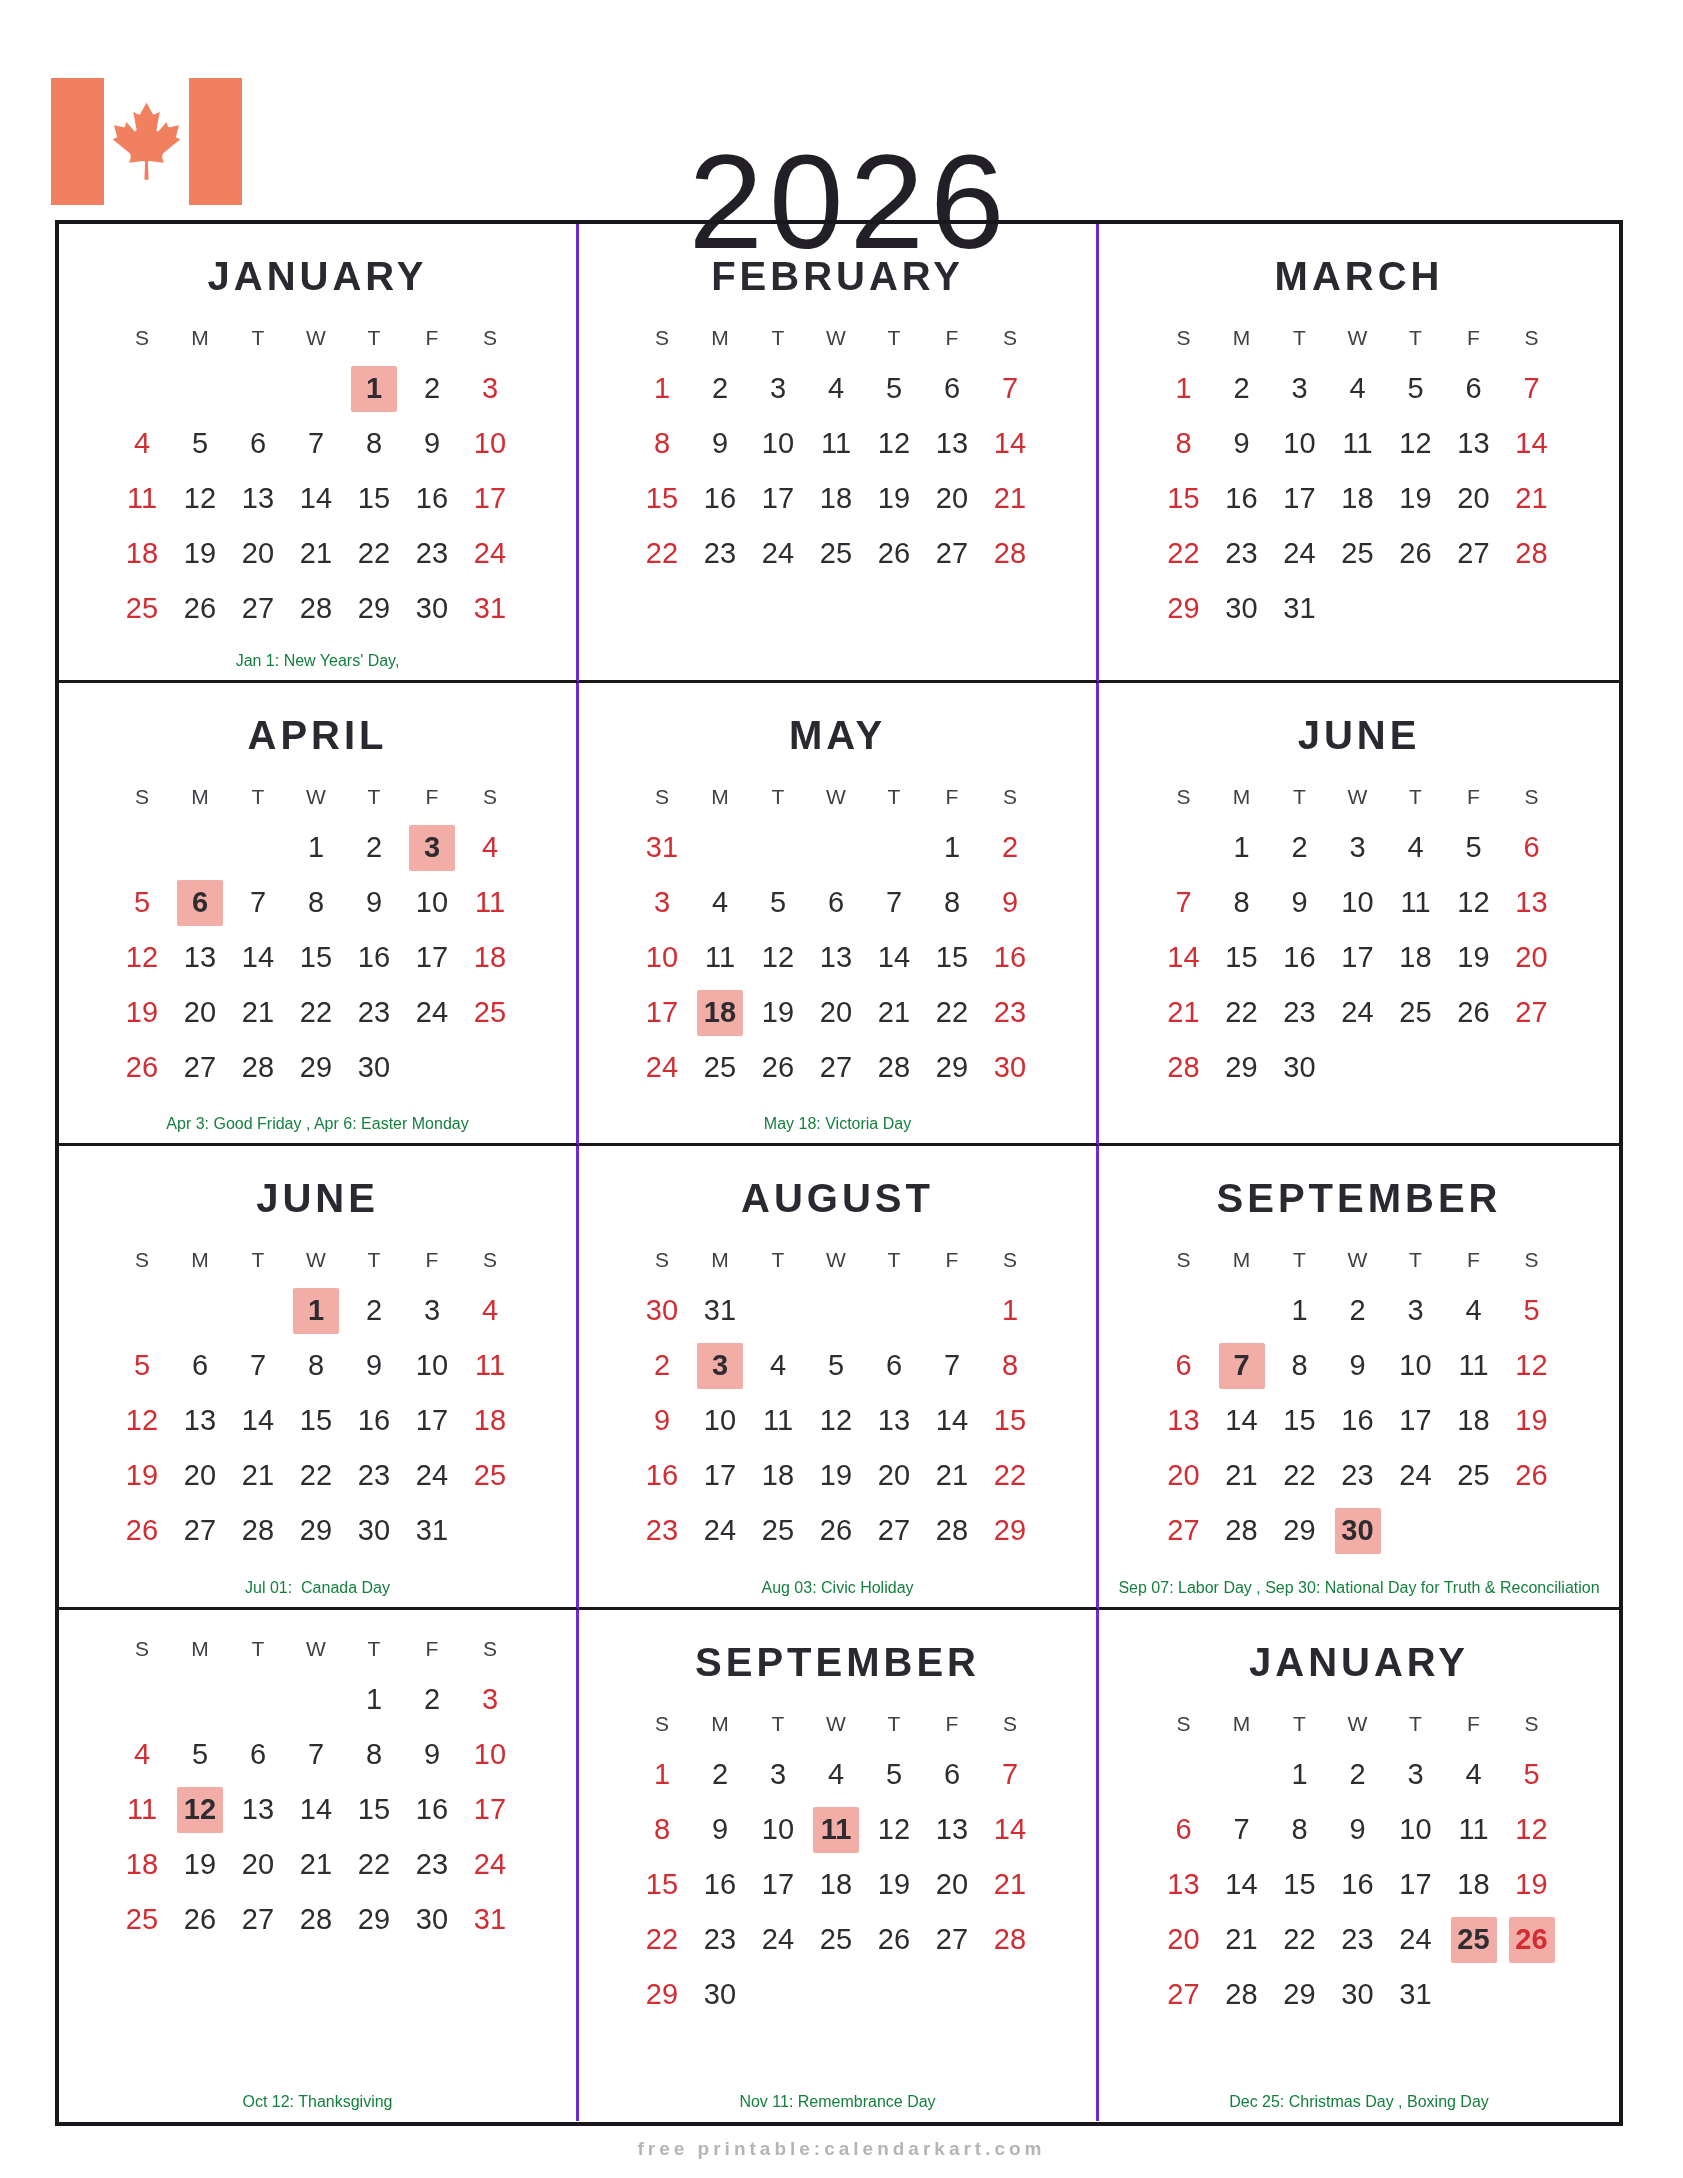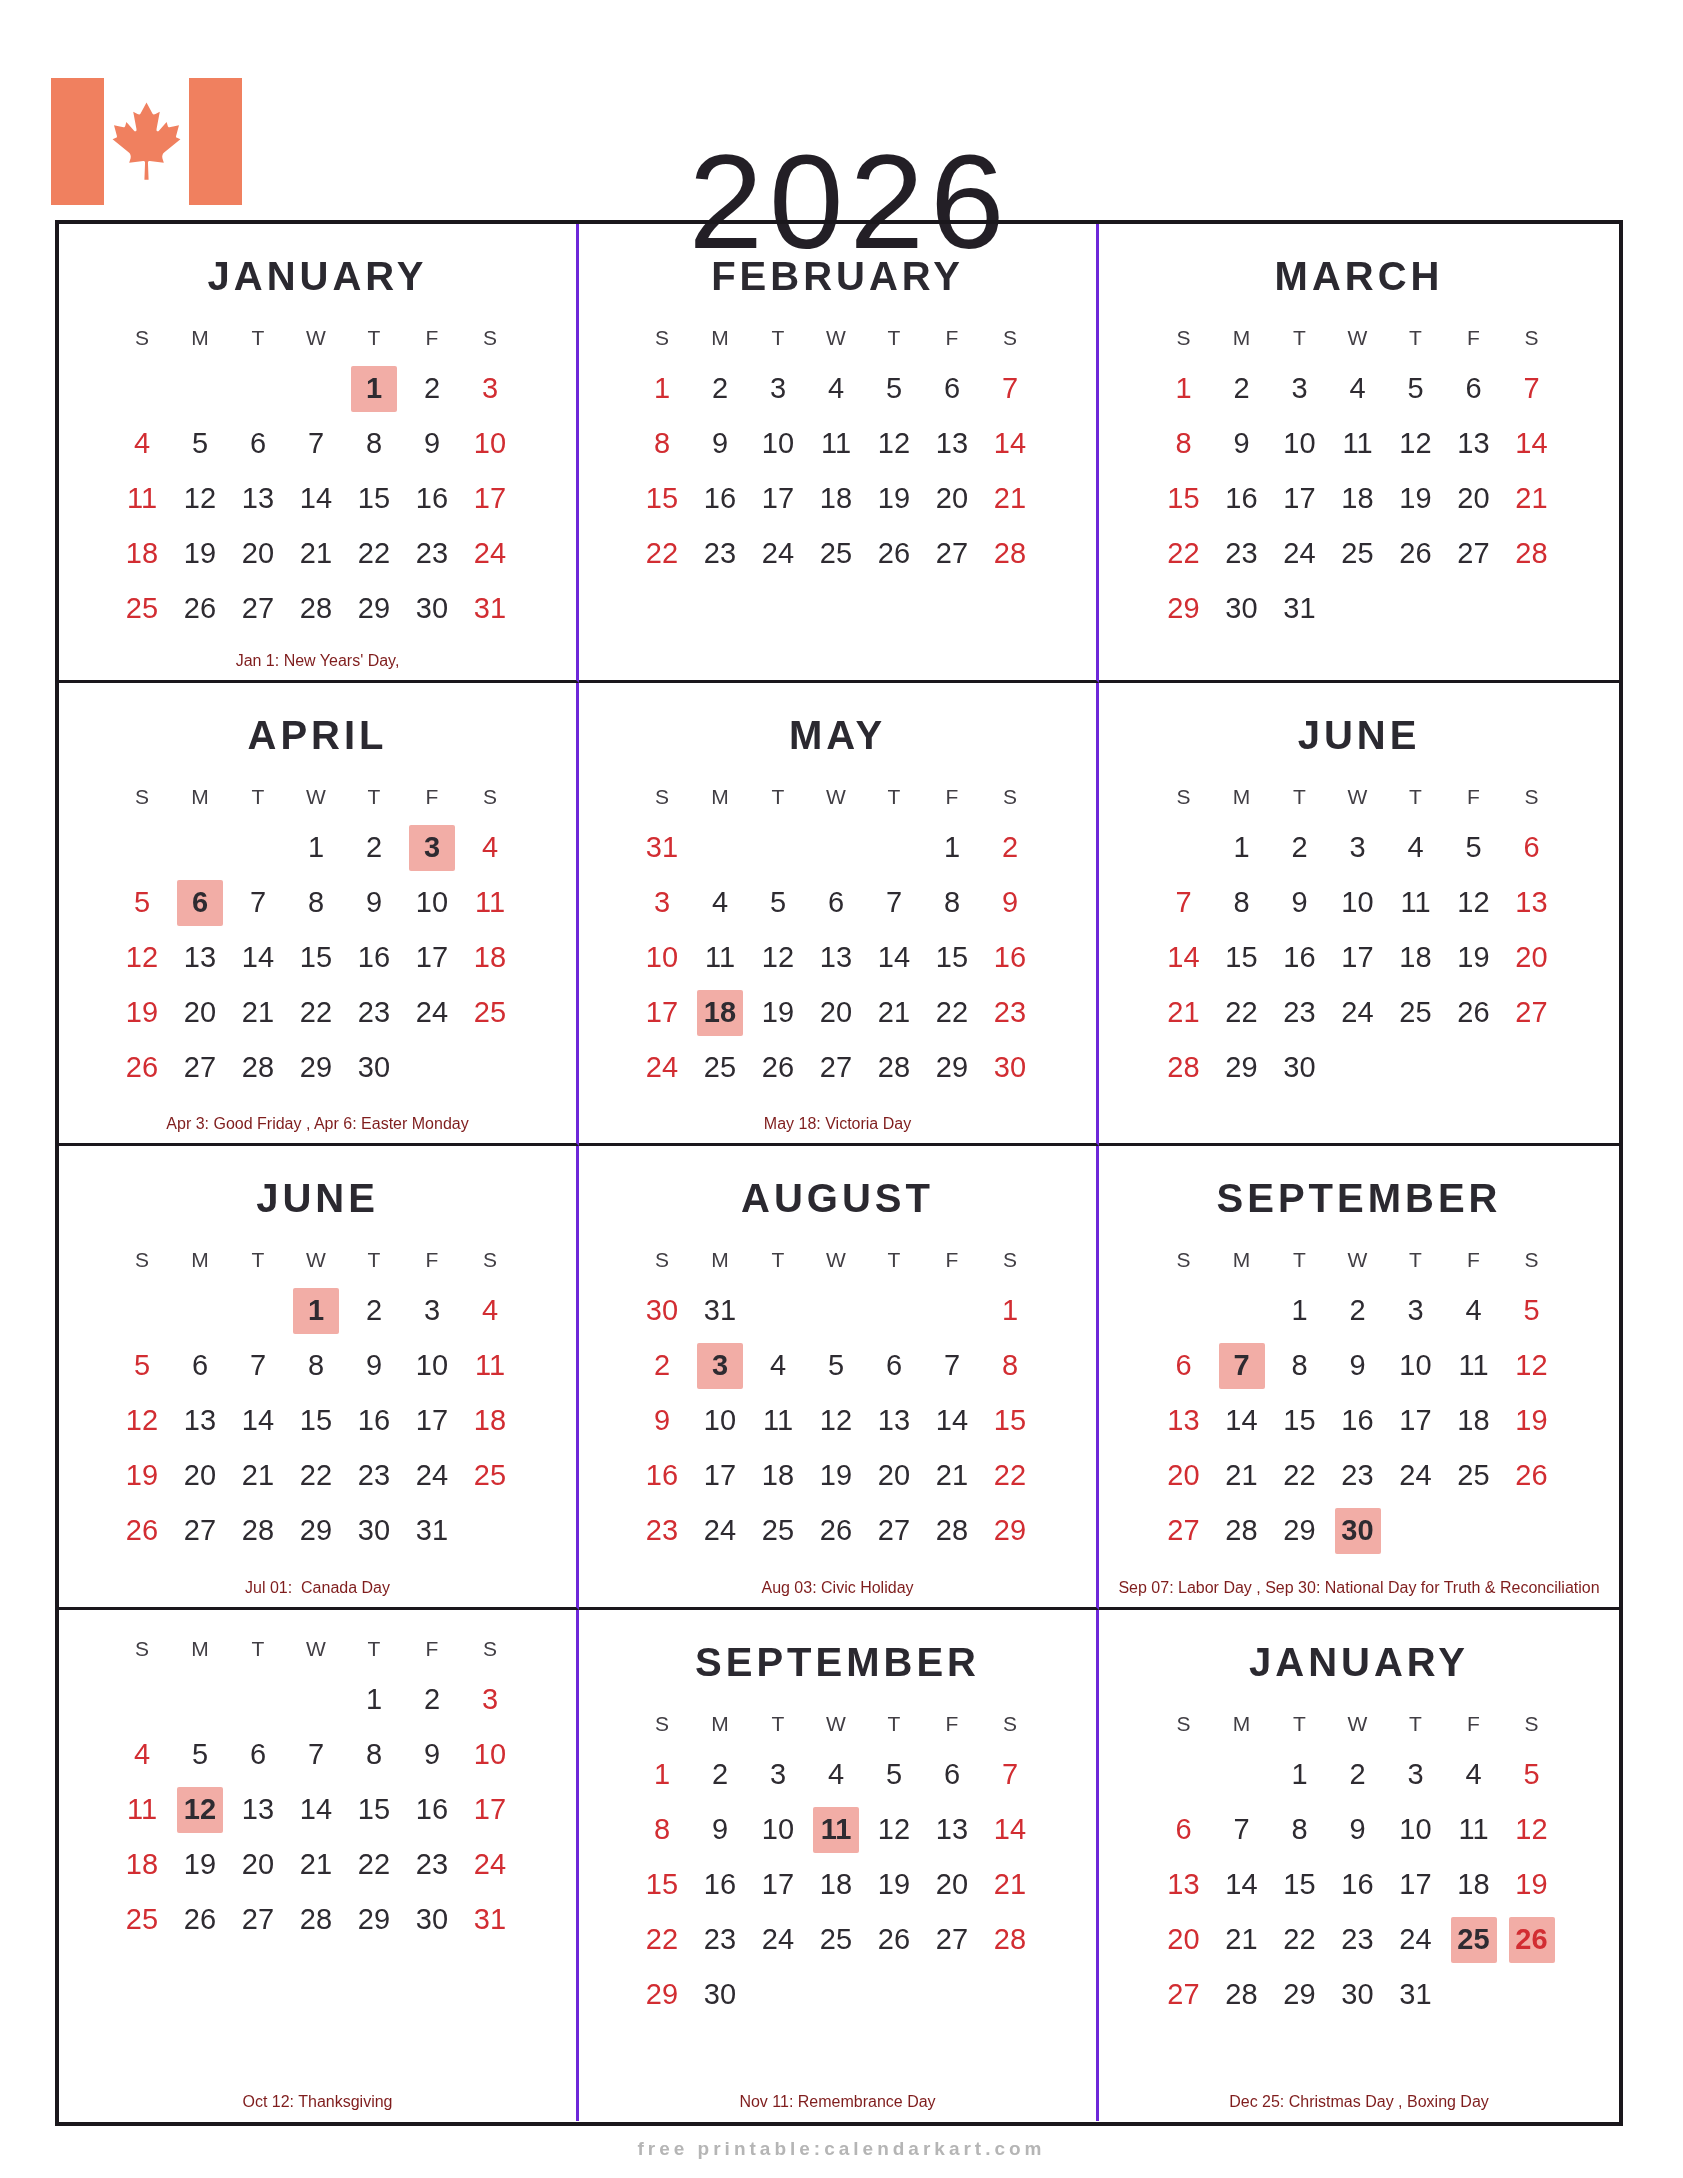--- a/index.html
+++ b/index.html
@@ -43,21 +43,21 @@
   }
   .date-cell{display:flex;align-items:center;justify-content:center;}
   .num{
     font-size:29px;color:#2e2b31;display:flex;align-items:center;justify-content:center;
     min-width:46px;height:46px;border-radius:2px;
   }
   .wkend .num{color:#d22d32;}
   .num.hl{background:#f2ada6;font-weight:700;}
   .month-note{
     position:absolute;bottom:10px;left:0;right:0;text-align:center;
-    font-size:16px;color:#7f1d1d;white-space:pre;
+    font-size:16px;color:#15803d;white-space:pre;
   }
   
   .site-footer{
     position:absolute;left:0;right:0;top:2138px;text-align:center;
     font-size:19px;letter-spacing:4px;color:#b5b5b5;font-weight:bold;
   }
 </style>
 </head>
 <body>
 

